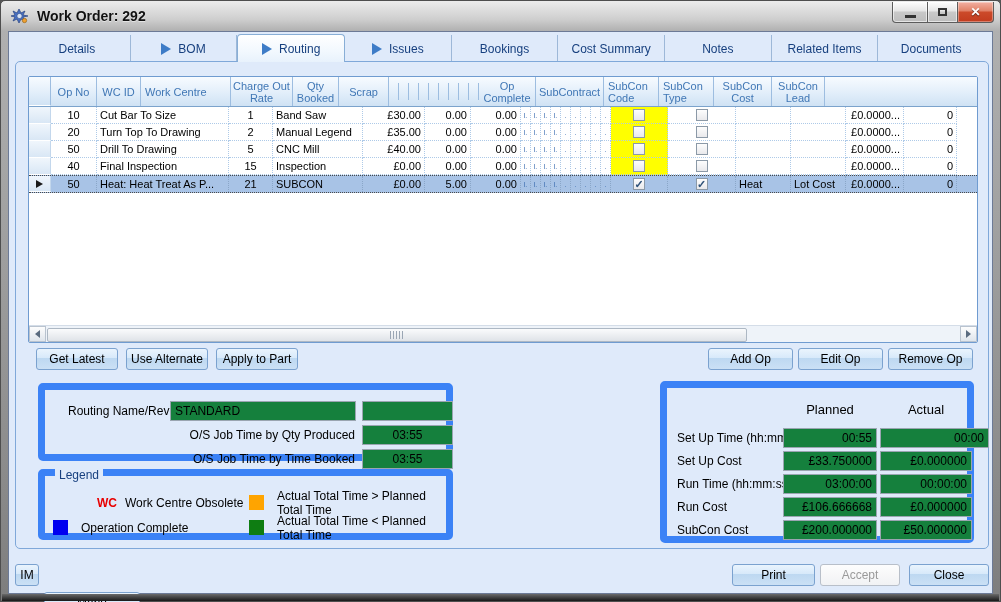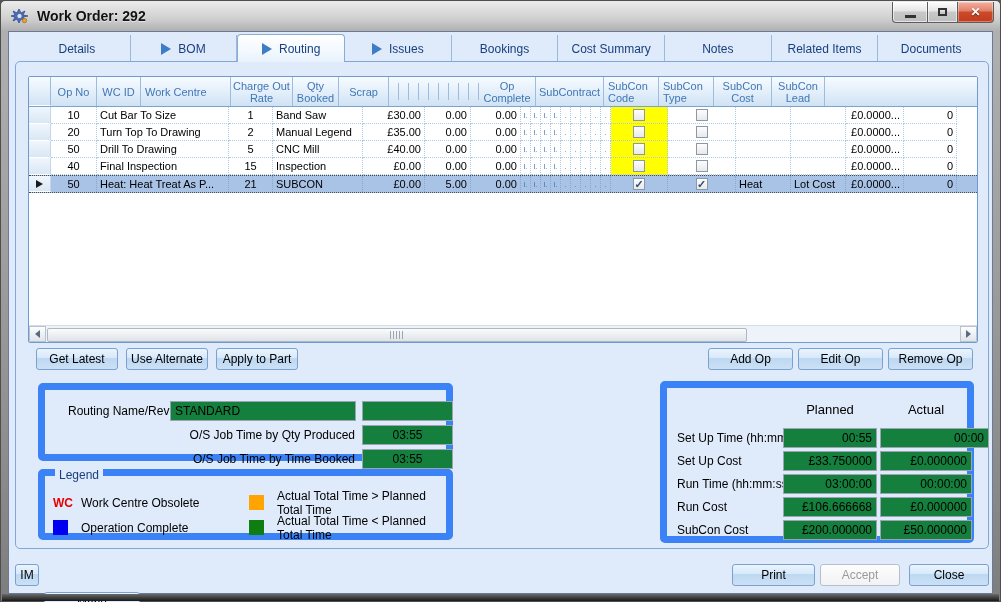--- a/index.html
+++ b/index.html
@@ -82,21 +82,21 @@
   .field{position:absolute;height:20px;background:#15803d;border:1px solid #9aa5b1;font-size:12px;display:flex;align-items:center;padding:0 4px;}
   .field.center{justify-content:center;}
   .field.right{justify-content:flex-end;}
   .lbl{position:absolute;font-size:12px;color:#000;white-space:nowrap;}
   .lbl.r{text-align:right;}
   
   .legend-grid{position:absolute;left:8px;top:14px;right:8px;display:grid;grid-template-columns:196px 1fr;
     grid-template-rows:25px 25px;grid-auto-flow:column;}
   .legend-item{display:flex;align-items:center;font-size:12px;}
   .legend-swatch{width:15px;height:15px;margin-right:13px;flex:none;}
-  .legend-wc{width:15px;margin-right:13px;color:#e80000;font-weight:700;font-size:12px;flex:none;}
+  .legend-wc{width:15px;margin-right:13px;color:#e80000;font-weight:700;font-size:12px;flex:none;margin-left:44px;}
   
   .times-hdr{position:absolute;top:14px;font-size:13px;width:94px;text-align:center;}
   .times-lbl{position:absolute;left:10px;font-size:12px;line-height:20px;}
   
   .footer-btn{font-size:12px;}
 </style>
 </head>
 <body>
 
 <div class="stage">

